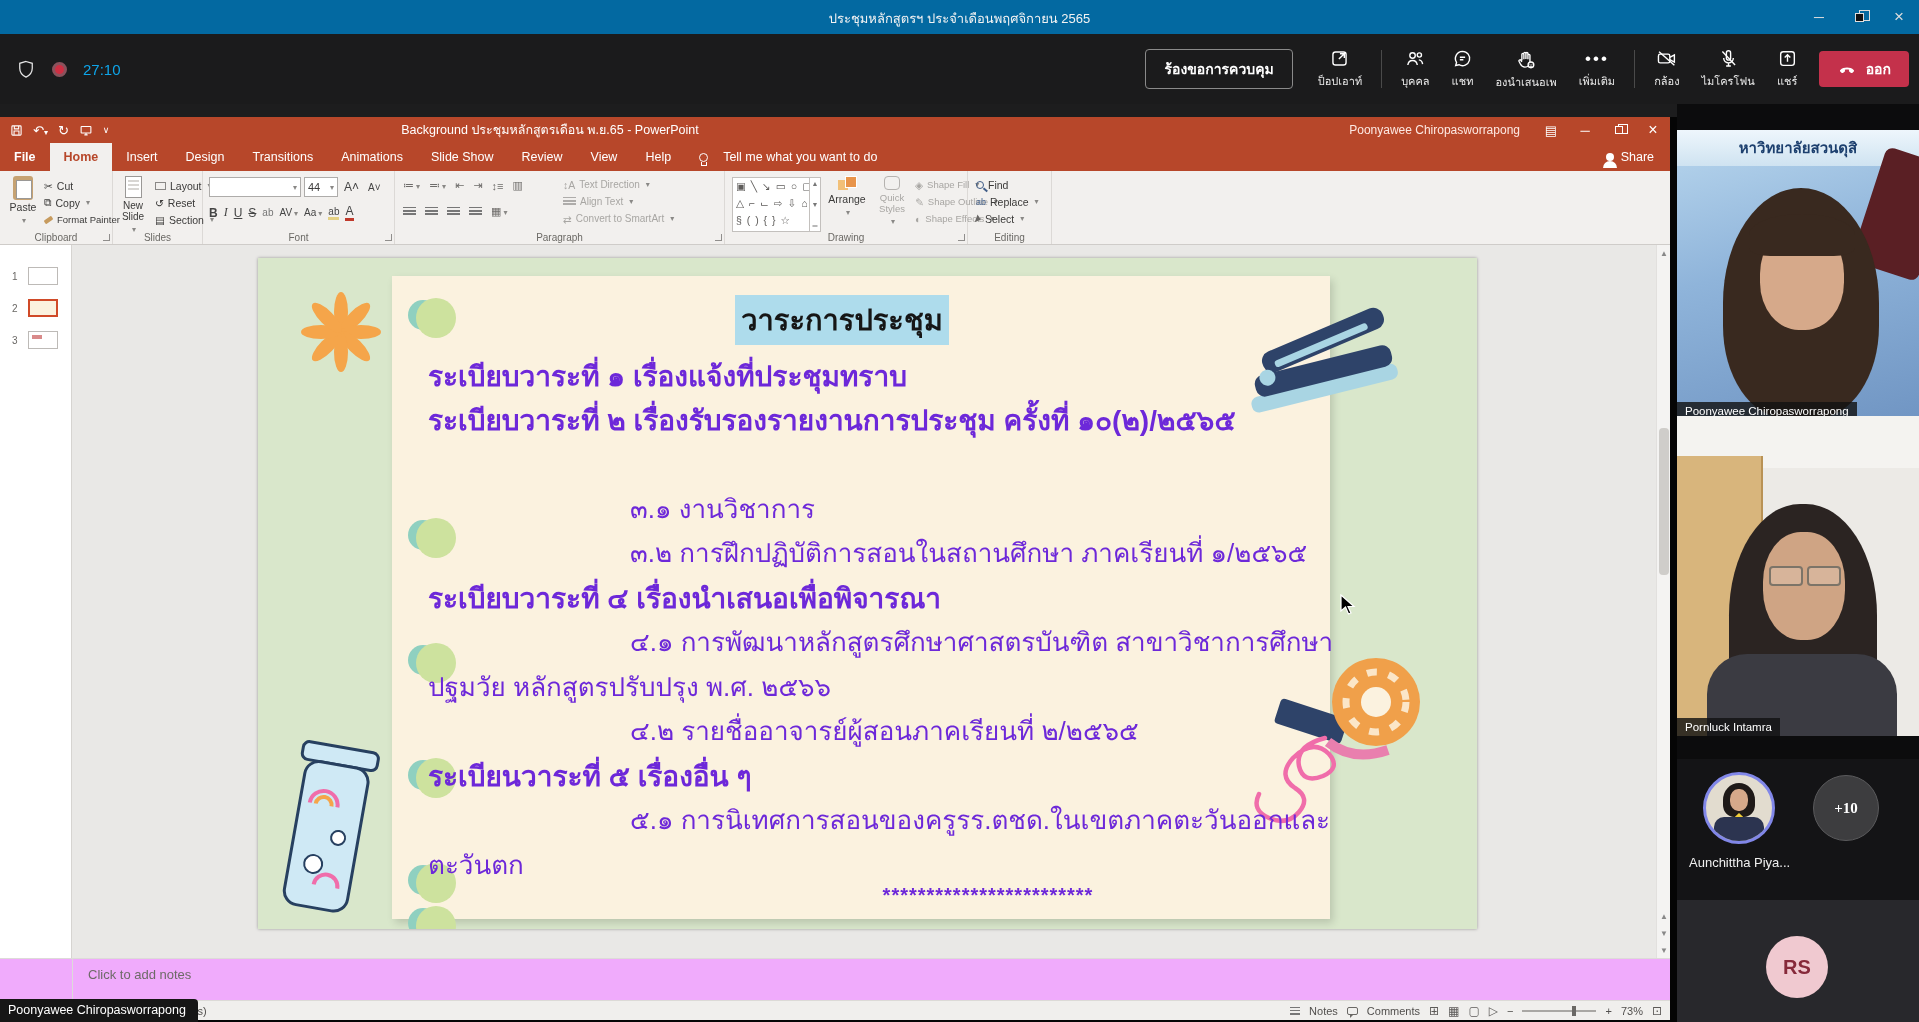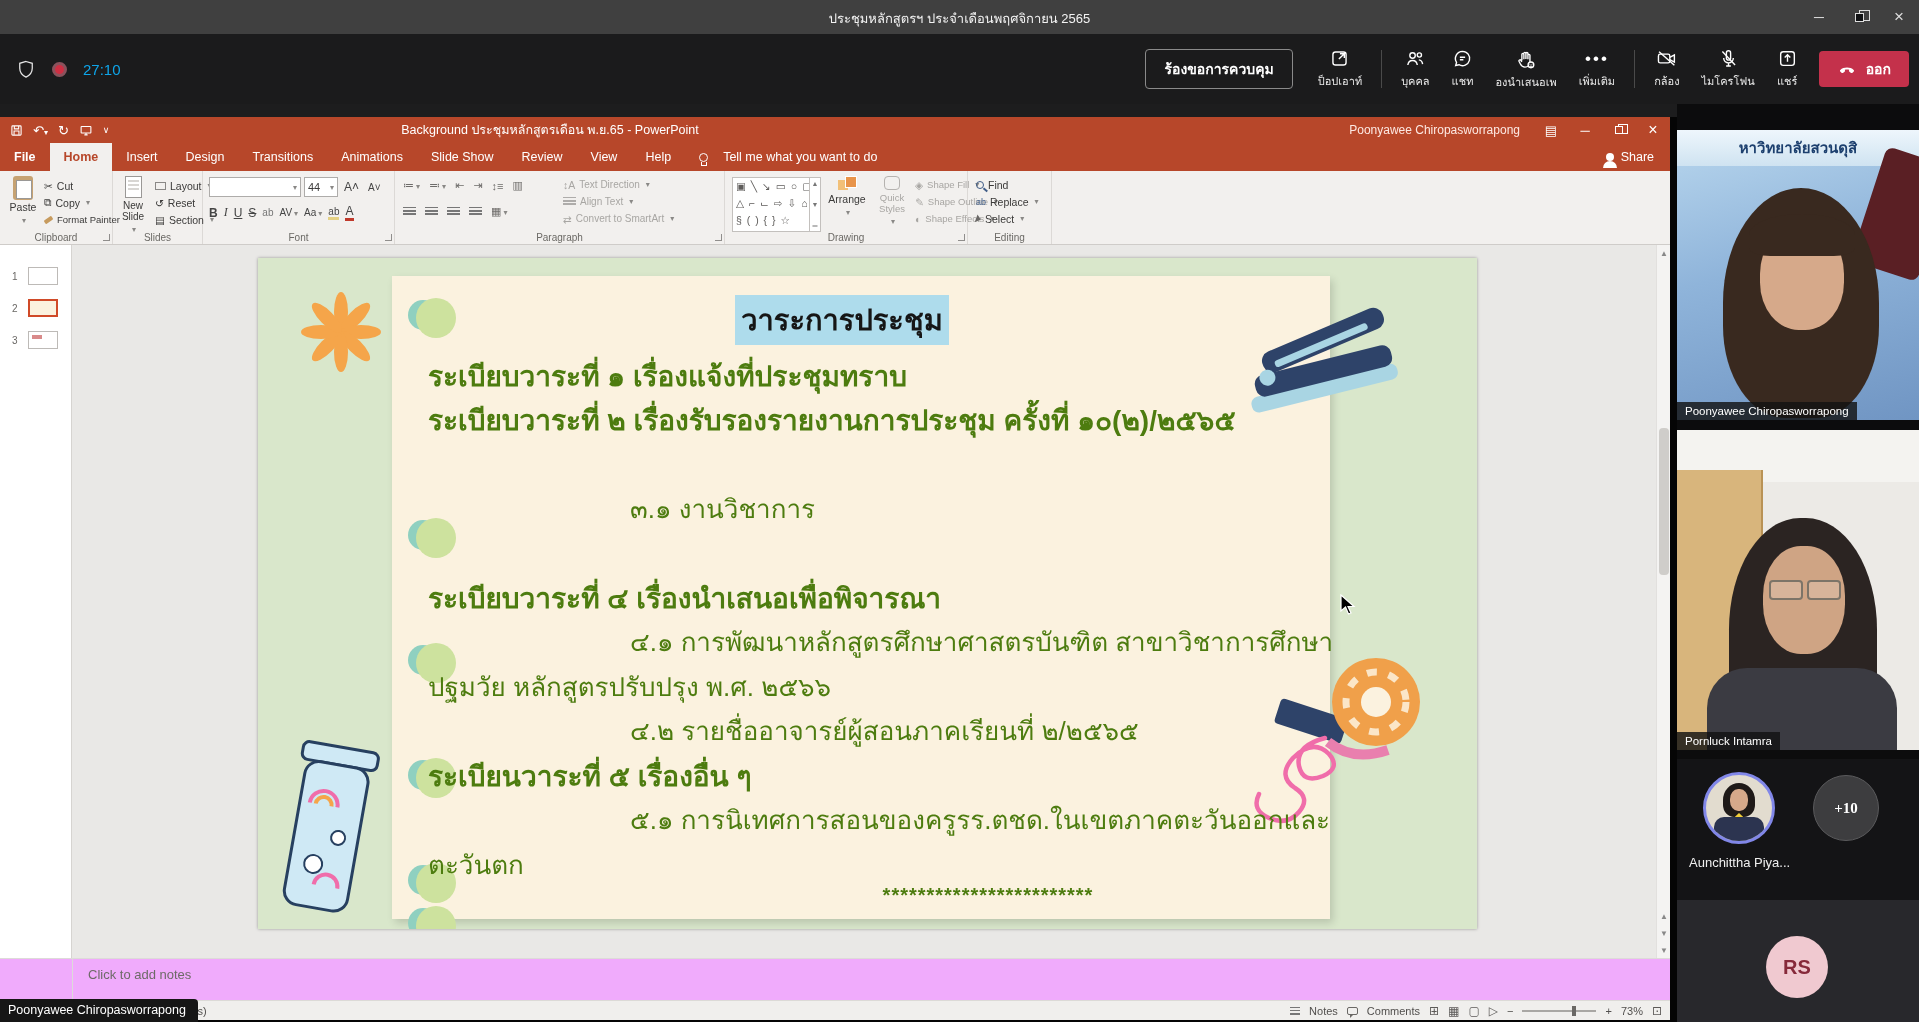--- a/index.html
+++ b/index.html
@@ -1,20 +1,20 @@
 <!DOCTYPE html>
 <html><head>
 <meta charset="utf-8">
 <style>
   html,body{margin:0;padding:0;background:#000;}
   *{box-sizing:border-box;font-family:"Liberation Sans","DejaVu Sans",sans-serif;}
   .screen{position:relative;width:1919px;height:1022px;background:#050505;overflow:hidden;}
 
   
-  .win-titlebar{position:absolute;top:0;left:0;width:1919px;height:34px;background:#404040;color:#fff;}
+  .win-titlebar{position:absolute;top:0;left:0;width:1919px;height:34px;background:#0369a1;color:#fff;}
   .win-title{position:absolute;top:8px;left:0;width:100%;text-align:center;font-size:13px;color:#f3f3f3;}
   .win-controls{position:absolute;right:0;top:0;height:34px;display:flex;align-items:center;}
   .winbtn{width:40px;height:34px;display:flex;align-items:center;justify-content:center;color:#ddd;font-size:14px;}
   .ic-restore{width:9px;height:9px;border:1px solid #ddd;position:relative;background:#111214;}
   .ic-restore::before{content:"";position:absolute;top:-4px;left:3px;width:9px;height:9px;border:1px solid #ddd;}
   .ic-restore::after{content:"";position:absolute;inset:0;background:#111214;}
 
   .teams-bar{position:absolute;top:34px;left:0;width:1919px;height:70px;background:#1b1b1c;display:flex;align-items:center;}
   .rec-group{display:flex;align-items:center;gap:16px;margin-left:16px;color:#eee;}
   .rec-dot{width:15px;height:15px;border-radius:50%;background:#cf2f43;border:3px solid #8a525c;}
@@ -82,21 +82,21 @@
   .thumb-panel{width:72px;background:#ffffff;border-right:1px solid #d6d4d1;position:relative;font-size:10px;color:#6a6865;}
   .thumb{position:absolute;left:28px;width:30px;height:18px;background:#fff;border:1px solid #bdbab7;}
   .thumb.sel{border:2px solid #d04a28;}
   .tnum{position:absolute;left:12px;font-size:10px;color:#6a6865;}
   .slide-zone{flex:1;position:relative;background:#e9e8e6;overflow:hidden;}
   .slide-green{position:absolute;left:186px;top:13px;width:1219px;height:671px;background:#d9e7cb;box-shadow:0 0 3px rgba(0,0,0,.35);overflow:hidden;}
   .paper{position:absolute;left:134px;top:18px;width:938px;height:643px;background:#fbf2df;box-shadow:3px 4px 8px rgba(0,0,0,.15);}
   .hole{position:absolute;width:50px;height:48px;}
   .hole .c1{position:absolute;left:0;top:2px;width:30px;height:30px;border-radius:50%;background:#8fd0c0;}
   .hole .c2{position:absolute;left:8px;top:0;width:40px;height:40px;border-radius:50%;background:#cde29e;}
-  .sline{position:absolute;white-space:nowrap;color:#4d7c0f;height:42px;}
+  .sline{position:absolute;white-space:nowrap;color:#6d28d9;height:42px;}
   .sline.h{left:170px;font-size:28px;font-weight:bold;}
   .sline.sub{left:372px;font-size:26px;}
   .sline.cont{left:170px;font-size:26px;}
   .sline.stars{left:420px;width:620px;text-align:center;font-size:20px;font-weight:bold;letter-spacing:1px;}
   .stitle{position:absolute;left:477px;top:37px;width:214px;height:50px;background:#aedcec;display:flex;align-items:center;justify-content:center;font-size:29px;font-weight:bold;color:#161616;}
   .vscroll{position:absolute;right:0;top:0;bottom:0;width:14px;background:#f4f3f2;border-left:1px solid #e2e0de;display:flex;flex-direction:column;align-items:center;font-size:8px;color:#888;}
   .vthumb{position:absolute;left:2px;top:183px;width:10px;height:147px;background:#cfcdca;border-radius:4px;}
   .vsb{position:absolute;left:0;width:14px;height:16px;display:flex;align-items:center;justify-content:center;}
   .cursor{position:absolute;left:1268px;top:349px;z-index:60;}
 
@@ -119,21 +119,21 @@
   
   .rail{position:absolute;left:1677px;top:104px;width:242px;height:918px;background:#0c0c0d;}
   .video{position:absolute;left:0;width:242px;overflow:hidden;}
   .cap{position:absolute;left:0;bottom:0;background:rgba(18,18,18,.82);color:#fff;font-size:11.5px;padding:3px 8px;white-space:nowrap;max-width:236px;overflow:hidden;}
   .v1{top:26px;height:290px;background:linear-gradient(165deg,#b9d7ee 0%,#8fb4da 45%,#7095c3 100%);}
   .v1-banner{position:absolute;top:0;left:0;right:0;height:36px;background:linear-gradient(#eef6fc,#cfe3f1);display:flex;align-items:center;justify-content:center;font-size:15px;font-weight:bold;color:#1c3f6e;}
   .v1-gown{position:absolute;right:-18px;top:24px;width:70px;height:120px;background:#5a1f24;transform:rotate(18deg);border-radius:8px;}
   .p1-hair{position:absolute;left:46px;top:58px;width:156px;height:230px;background:#39291f;border-radius:50% 50% 40% 40%;}
   .p1-face{position:absolute;left:83px;top:96px;width:84px;height:104px;background:#d6a98a;border-radius:46%;}
   .p1-fringe{position:absolute;left:72px;top:84px;width:106px;height:42px;background:#39291f;border-radius:50% 50% 20% 20%;}
-  .v2{top:326px;height:320px;background:#eceae6;}
+  .v2{top:312px;height:320px;background:#eceae6;}
   .v2-wardrobe{position:absolute;left:0;top:40px;width:86px;height:280px;background:#d8b57c;border-right:2px solid #b99255;}
   .v2-ceiling{position:absolute;left:0;top:0;width:242px;height:52px;background:#f4f3f0;}
   .p2-hair{position:absolute;left:52px;top:88px;width:148px;height:232px;background:#2b2422;border-radius:48% 48% 30% 30%;}
   .p2-face{position:absolute;left:86px;top:116px;width:82px;height:108px;background:#cfa484;border-radius:46%;}
   .p2-glasses{position:absolute;left:92px;top:150px;width:72px;height:18px;}
   .p2-glasses::before{content:"";position:absolute;left:0;width:30px;height:16px;border:2px solid #7c7468;border-radius:4px;background:rgba(255,255,255,.18);}
   .p2-glasses::after{content:"";position:absolute;right:0;width:30px;height:16px;border:2px solid #7c7468;border-radius:4px;background:rgba(255,255,255,.18);}
   .p2-body{position:absolute;left:30px;top:238px;width:190px;height:84px;background:#3b3b42;border-radius:40px 40px 0 0;}
   .ava-row{position:absolute;left:0;top:655px;width:242px;height:142px;background:#141416;}
   .avatar-ring{position:absolute;left:26px;top:13px;width:72px;height:72px;border-radius:50%;border:3px solid #8187e8;background:#e2dccf;overflow:hidden;}
@@ -562,20 +562,21 @@
               <circle cx="72" cy="110" r="7" fill="#fff" stroke="#274060" stroke-width="2"></circle>
               <circle cx="52" cy="140" r="9" fill="#fff" stroke="#274060" stroke-width="2"></circle>
               <path d="M56 160 a12 12 0 0124 0" fill="none" stroke="#f06daa" stroke-width="4"></path>
             </g>
           </svg>
 
           <div class="stitle">วาระการประชุม</div>
           <div class="sline h" style="top:96px;">ระเบียบวาระที่ ๑  เรื่องแจ้งที่ประชุมทราบ</div>
           <div class="sline h" style="top:140px;">ระเบียบวาระที่ ๒  เรื่องรับรองรายงานการประชุม ครั้งที่ ๑๐(๒)/๒๕๖๕</div>
           <div class="sline sub" style="top:230px;">๓.๑ งานวิชาการ</div>
+          <div class="sline sub" style="top:274px;">๓.๒ การฝึกปฏิบัติการสอนในสถานศึกษา ภาคเรียนที่ ๑/๒๕๖๕</div>
           <div class="sline h" style="top:318px;">ระเบียบวาระที่ ๔  เรื่องนำเสนอเพื่อพิจารณา</div>
           <div class="sline sub" style="top:363px;">๔.๑ การพัฒนาหลักสูตรศึกษาศาสตรบันฑิต สาขาวิชาการศึกษา</div>
           <div class="sline cont" style="top:408px;">ปฐมวัย หลักสูตรปรับปรุง พ.ศ. ๒๕๖๖</div>
           <div class="sline sub" style="top:452px;">๔.๒ รายชื่ออาจารย์ผู้สอนภาคเรียนที่ ๒/๒๕๖๕</div>
           <div class="sline h" style="top:496px;">ระเบียนวาระที่ ๕ เรื่องอื่น ๆ</div>
           <div class="sline sub" style="top:541px;">๕.๑ การนิเทศการสอนของครูรร.ตชด.ในเขตภาคตะวันออกและ</div>
           <div class="sline cont" style="top:586px;">ตะวันตก</div>
           <div class="sline stars" style="top:626px;">************************</div>
         </div>
 

